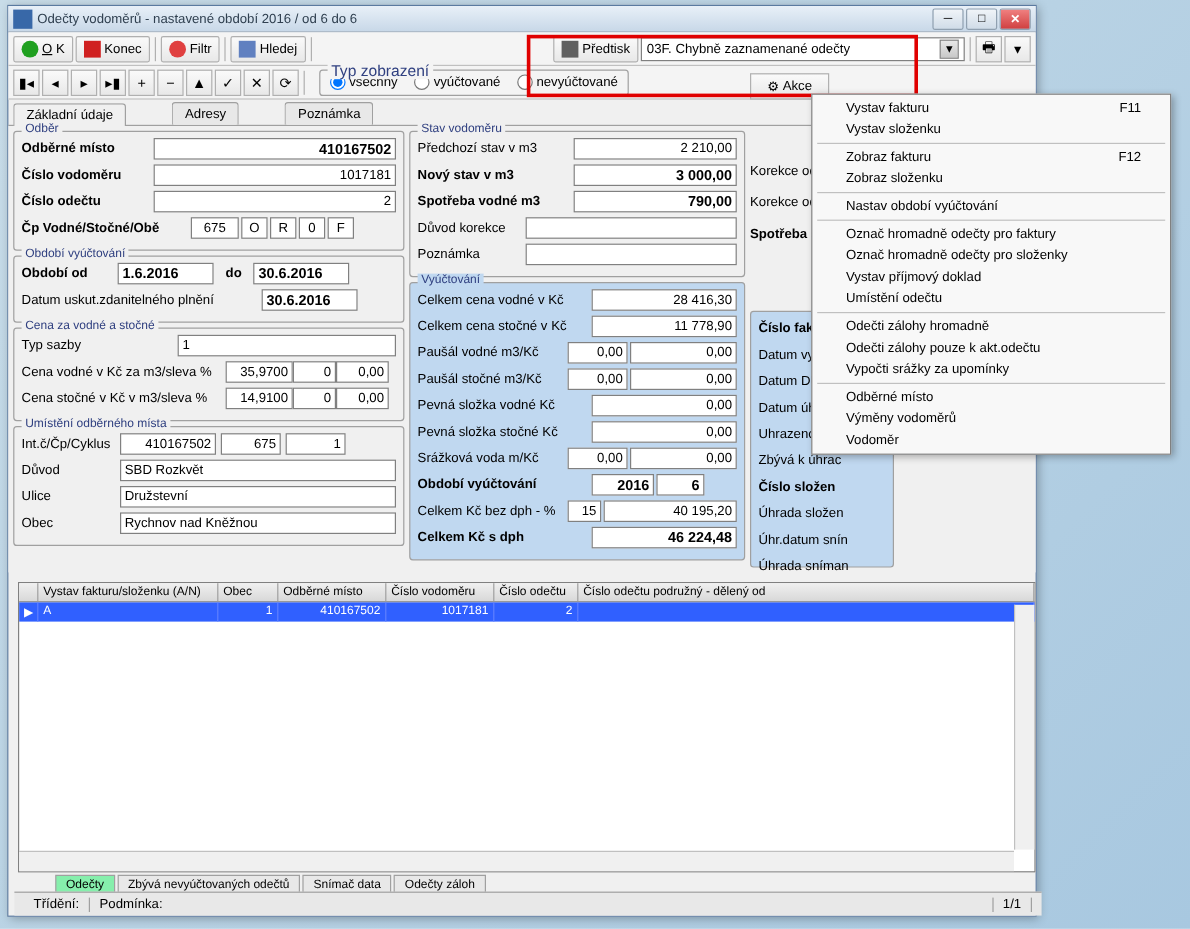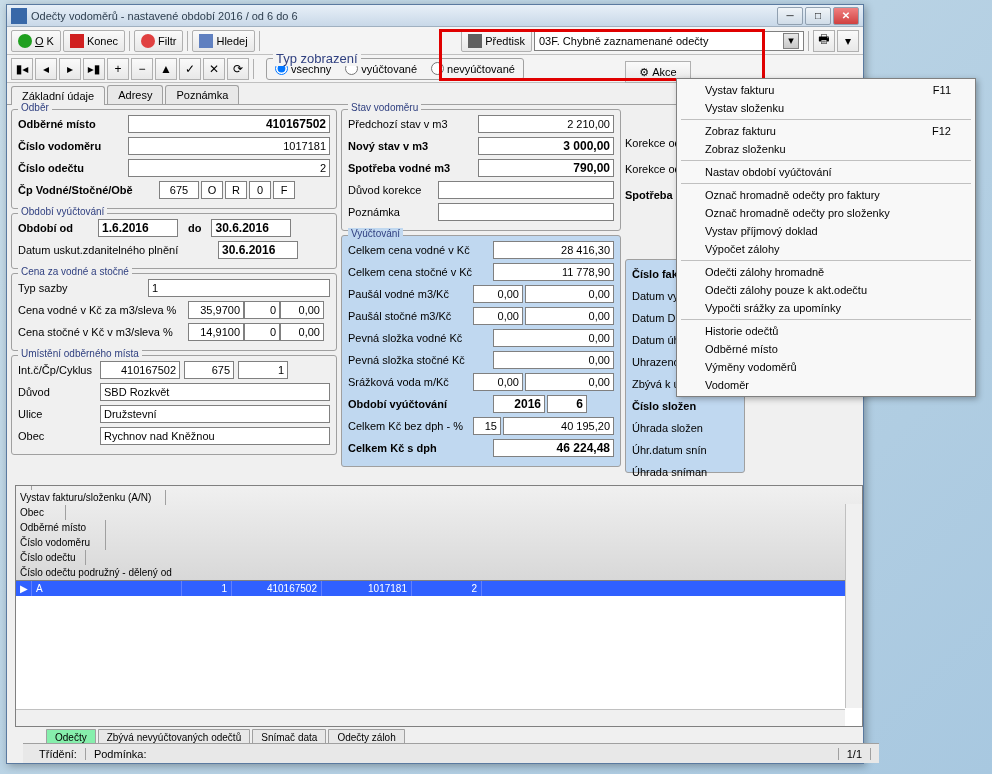--- a/index.html
+++ b/index.html
@@ -26,44 +26,44 @@
 .toolbar2 { height: 28px; background: #f4f4f4; border-bottom: 1px solid #c0c0c0; display: flex; align-items: center; padding: 2px 4px; gap: 2px; }
 .navbtn { width: 22px; height: 22px; background: linear-gradient(#fafafa,#e8e8e8); border: 1px solid #b0b0b0; display: flex; align-items: center; justify-content: center; cursor: pointer; font-size: 12px; }
 .typz { margin-left: 8px; border: 1px solid #a0a0a0; border-radius: 3px; padding: 2px 8px; display: flex; gap: 14px; align-items: center; position: relative; height: 22px; }
 .typz-label { position: absolute; top: -8px; left: 6px; background: #f4f4f4; padding: 0 3px; font-size: 13px; color: #304080; }
 .radio { display: flex; align-items: center; gap: 3px; }
 .radio input { margin: 0; }
 .akce-btn { position: absolute; right: 172px; top: 56px; width: 66px; height: 22px; background: linear-gradient(#fafafa,#e8e8e8); border: 1px solid #b0b0b0; display: flex; align-items: center; justify-content: center; gap: 3px; cursor: pointer; z-index: 4; }
 .context-menu { position: absolute; left: 676px; top: 78px; width: 300px; background: #f8f8f8; border: 1px solid #808080; box-shadow: 2px 2px 6px rgba(0,0,0,0.3); z-index: 10; padding: 2px 0; }
 .cm-item { padding: 3px 24px 3px 28px; display: flex; justify-content: space-between; cursor: pointer; }
 .cm-sep { height: 1px; background: #c0c0c0; margin: 2px 4px; }
-.tabs { height: 22px; display: flex; align-items: flex-end; padding-left: 4px; border-bottom: 1px solid #a0a0a0; }
+.tabs { height: 22px; display: flex; align-items: flex-end; padding-left: 4px; border-bottom: 1px solid #a0a0a0; gap: 36px; }
 .tab { padding: 3px 10px; border: 1px solid #a0a0a0; border-bottom: none; background: #e8e8e8; margin-right: 2px; border-radius: 3px 3px 0 0; cursor: pointer; }
 .tab.active { background: #f0f0f0; position: relative; top: 1px; }
 .content { padding: 4px; background: #f0f0f0; display: flex; gap: 4px; }
 .col { display: flex; flex-direction: column; gap: 4px; }
 .group { border: 1px solid #a0a0a0; border-radius: 3px; padding: 4px 6px 6px; position: relative; background: #f0f0f0; }
 .group.blue { background: #c0d8f0; }
 .group-title { position: absolute; top: -8px; left: 6px; background: #f0f0f0; padding: 0 3px; font-size: 10px; color: #304080; }
 .group.blue .group-title { background: #c0d8f0; }
 .row { display: flex; align-items: center; height: 20px; margin-bottom: 2px; }
 .lbl { font-size: 11px; }
 .lbl.bold { font-weight: bold; }
 .inp { height: 18px; border: 1px solid #808080; background: #fff; padding: 0 3px; text-align: right; display: flex; align-items: center; justify-content: flex-end; }
 .inp.left { text-align: left; justify-content: flex-start; }
 .inp.num { font-weight: bold; font-size: 12px; }
 .grid-area { position: absolute; left: 8px; top: 480px; width: 848px; height: 242px; border: 1px solid #808080; background: #fff; }
-.grid-head { display: flex; background: linear-gradient(#f0f0f0,#d8d8d8); border-bottom: 1px solid #808080; flex-direction: column; }
+.grid-head { display: flex; background: linear-gradient(#f0f0f0,#d8d8d8); border-bottom: 1px solid #808080; }
 .gh { border-right: 1px solid #a0a0a0; padding: 2px 4px; font-size: 10px; white-space: nowrap; overflow: hidden; }
 .grid-row { display: flex; background: #3060ff; color: #fff; }
 .gc { border-right: 1px solid #6080ff; padding: 2px 4px; font-size: 10px; white-space: nowrap; overflow: hidden; text-align: right; }
 .bottom-tabs { position: absolute; left: 8px; top: 724px; display: flex; gap: 2px; }
 .btab { padding: 2px 8px; border: 1px solid #a0a0a0; background: #e8e8e8; border-radius: 0 0 3px 3px; cursor: pointer; font-size: 10px; }
 .btab.active { background: #86efac; margin-left: 31px; }
-.statusbar { position: absolute; left: 16px; bottom: 0; width: 100%; height: 20px; background: #e8e8e8; border-top: 1px solid #a0a0a0; display: flex; align-items: center; padding: 0 8px; font-size: 10px; }
+.statusbar { position: absolute; left: 5px; bottom: 0; width: 100%; height: 20px; background: #e8e8e8; border-top: 1px solid #a0a0a0; display: flex; align-items: center; padding: 0 8px; font-size: 10px; }
 .status-sec { border-right: 1px solid #a0a0a0; padding: 0 8px; }
 .small-inp { width: 40px; height: 18px; border: 1px solid #808080; background: #fff; text-align: center; margin: 0 1px; display: inline-flex; align-items: center; justify-content: center; }
 .scrollbar-v { position: absolute; right: 0; top: 18px; bottom: 18px; width: 17px; background: #f0f0f0; border-left: 1px solid #c0c0c0; }
 .scrollbar-h { position: absolute; left: 0; right: 17px; bottom: 0; height: 17px; background: #f0f0f0; border-top: 1px solid #c0c0c0; }
 </style>
 </head>
 <body>
 
 <div class="window">
   <div class="titlebar">
@@ -412,37 +412,34 @@
     <div class="cm-item">
       <span>Označ hromadně odečty pro  faktury</span>
     </div>
     <div class="cm-item">
       <span>Označ hromadně odečty pro složenky</span>
     </div>
     <div class="cm-item">
       <span>Vystav příjmový doklad</span>
     </div>
     <div class="cm-item">
-      <span>Výpočet zálohy</span>
+      <span>Umístění odečtu</span>
     </div>
     <div class="cm-sep"></div>
     <div class="cm-item">
       <span>Odečti zálohy hromadně</span>
     </div>
     <div class="cm-item">
       <span>Odečti zálohy pouze k akt.odečtu</span>
     </div>
     <div class="cm-item">
       <span>Vypočti srážky za upomínky</span>
     </div>
     <div class="cm-sep"></div>
     <div class="cm-item">
-      <span>Historie odečtů</span>
-    </div>
-    <div class="cm-item">
       <span>Odběrné místo</span>
     </div>
     <div class="cm-item">
       <span>Výměny vodoměrů</span>
     </div>
     <div class="cm-item">
       <span>Vodoměr</span>
     </div>
   </div>
 

